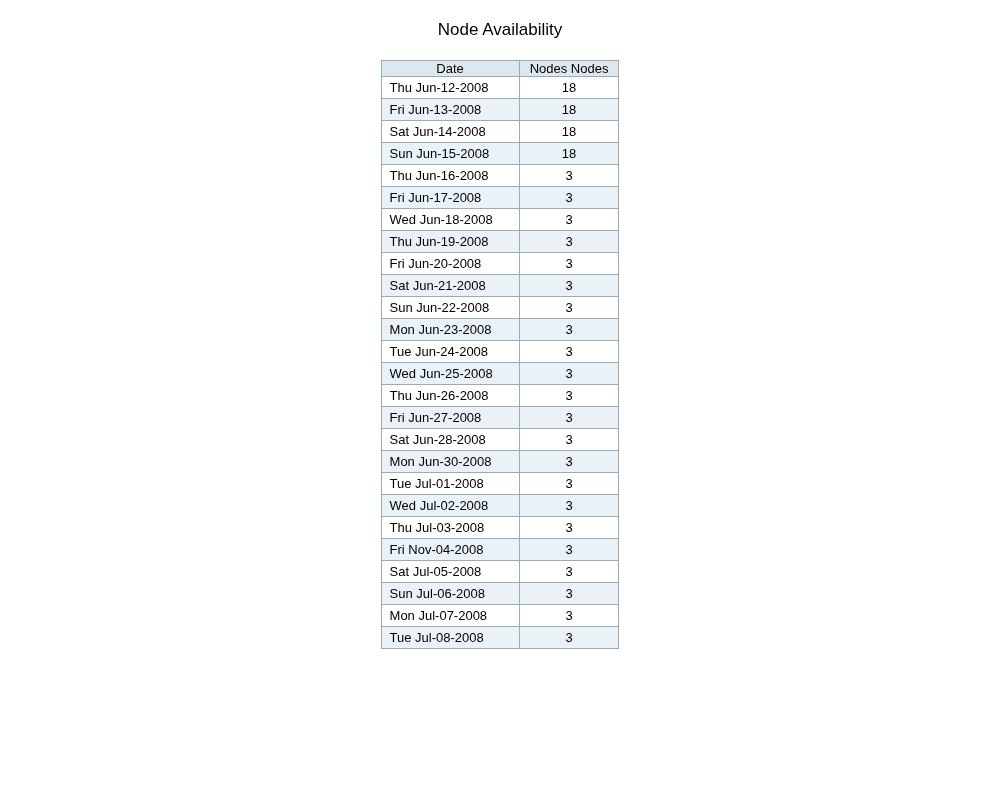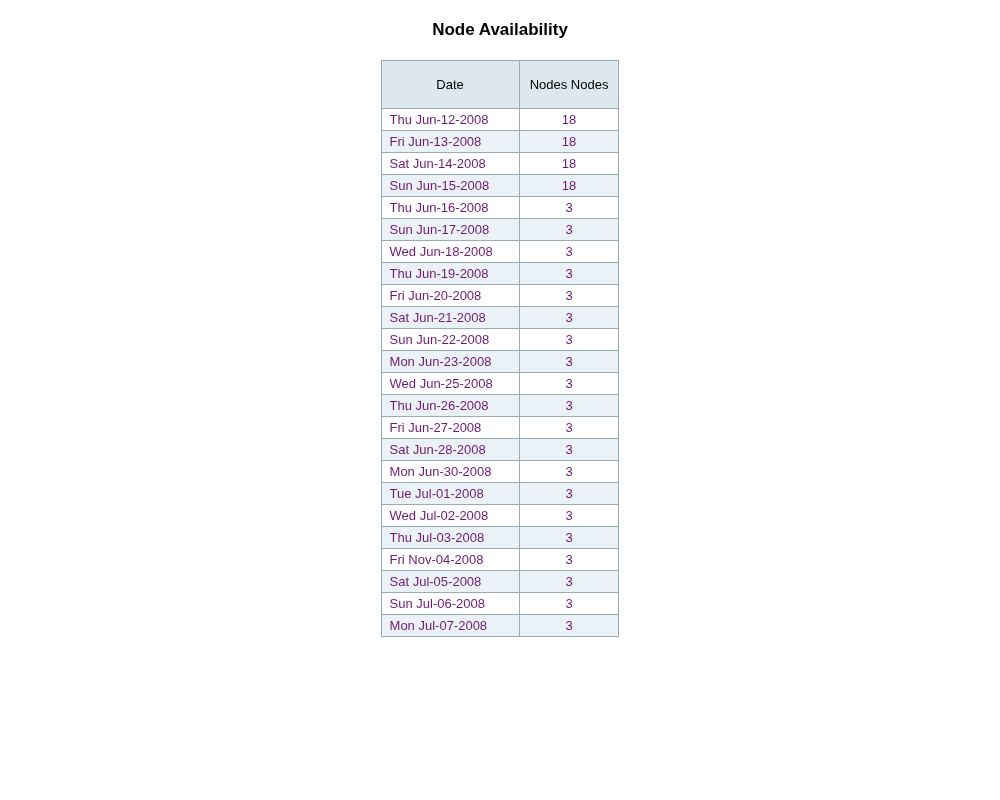--- a/index.html
+++ b/index.html
@@ -14,50 +14,50 @@
       background-color: #ffffff;
       font-family: Arial, sans-serif;
       font-size: 13px;
       display: flex;
       flex-direction: column;
       align-items: center;
     }
 
     .page-title {
       font-size: 17px;
-      font-weight: bold;
+      font-weight: normal;
       margin-top: 20px;
       margin-bottom: 20px;
       color: #000000;
     }
 
     .table-container {
       display: flex;
       justify-content: center;
     }
 
     table {
       border-collapse: collapse;
       border: 1px solid #9aabb5;
     }
 
     thead tr th {
       background-color: #dde8ee;
       border: 1px solid #9aabb5;
-      padding: 16px 10px;
+      padding: 0 10px;
       text-align: center;
       font-weight: normal;
       color: #000;
     }
 
     tbody tr td {
       border: 1px solid #9aabb5;
       padding: 3px 26px;
       text-align: center;
-      color: #701a75;
+      color: #000000;
     }
 
     tbody tr:nth-child(even) {
       background-color: #eaf2f7;
     }
 
     tbody tr:nth-child(odd) {
       background-color: #ffffff;
     }
 
@@ -100,21 +100,21 @@
         </tr>
         <tr>
           <td class="date-col">Sun Jun-15-2008</td>
           <td class="nodes-col">18</td>
         </tr>
         <tr>
           <td class="date-col">Thu Jun-16-2008</td>
           <td class="nodes-col">3</td>
         </tr>
         <tr>
-          <td class="date-col">Sun Jun-17-2008</td>
+          <td class="date-col">Fri Jun-17-2008</td>
           <td class="nodes-col">3</td>
         </tr>
         <tr>
           <td class="date-col">Wed Jun-18-2008</td>
           <td class="nodes-col">3</td>
         </tr>
         <tr>
           <td class="date-col">Thu Jun-19-2008</td>
           <td class="nodes-col">3</td>
         </tr>
@@ -125,20 +125,24 @@
         <tr>
           <td class="date-col">Sat Jun-21-2008</td>
           <td class="nodes-col">3</td>
         </tr>
         <tr>
           <td class="date-col">Sun Jun-22-2008</td>
           <td class="nodes-col">3</td>
         </tr>
         <tr>
           <td class="date-col">Mon Jun-23-2008</td>
+          <td class="nodes-col">3</td>
+        </tr>
+        <tr>
+          <td class="date-col">Tue Jun-24-2008</td>
           <td class="nodes-col">3</td>
         </tr>
         <tr>
           <td class="date-col">Wed Jun-25-2008</td>
           <td class="nodes-col">3</td>
         </tr>
         <tr>
           <td class="date-col">Thu Jun-26-2008</td>
           <td class="nodes-col">3</td>
         </tr>
@@ -175,15 +179,19 @@
           <td class="nodes-col">3</td>
         </tr>
         <tr>
           <td class="date-col">Sun Jul-06-2008</td>
           <td class="nodes-col">3</td>
         </tr>
         <tr>
           <td class="date-col">Mon Jul-07-2008</td>
           <td class="nodes-col">3</td>
         </tr>
+        <tr>
+          <td class="date-col">Tue Jul-08-2008</td>
+          <td class="nodes-col">3</td>
+        </tr>
       </tbody>
   </table>
 </div>
 
 </body></html>

